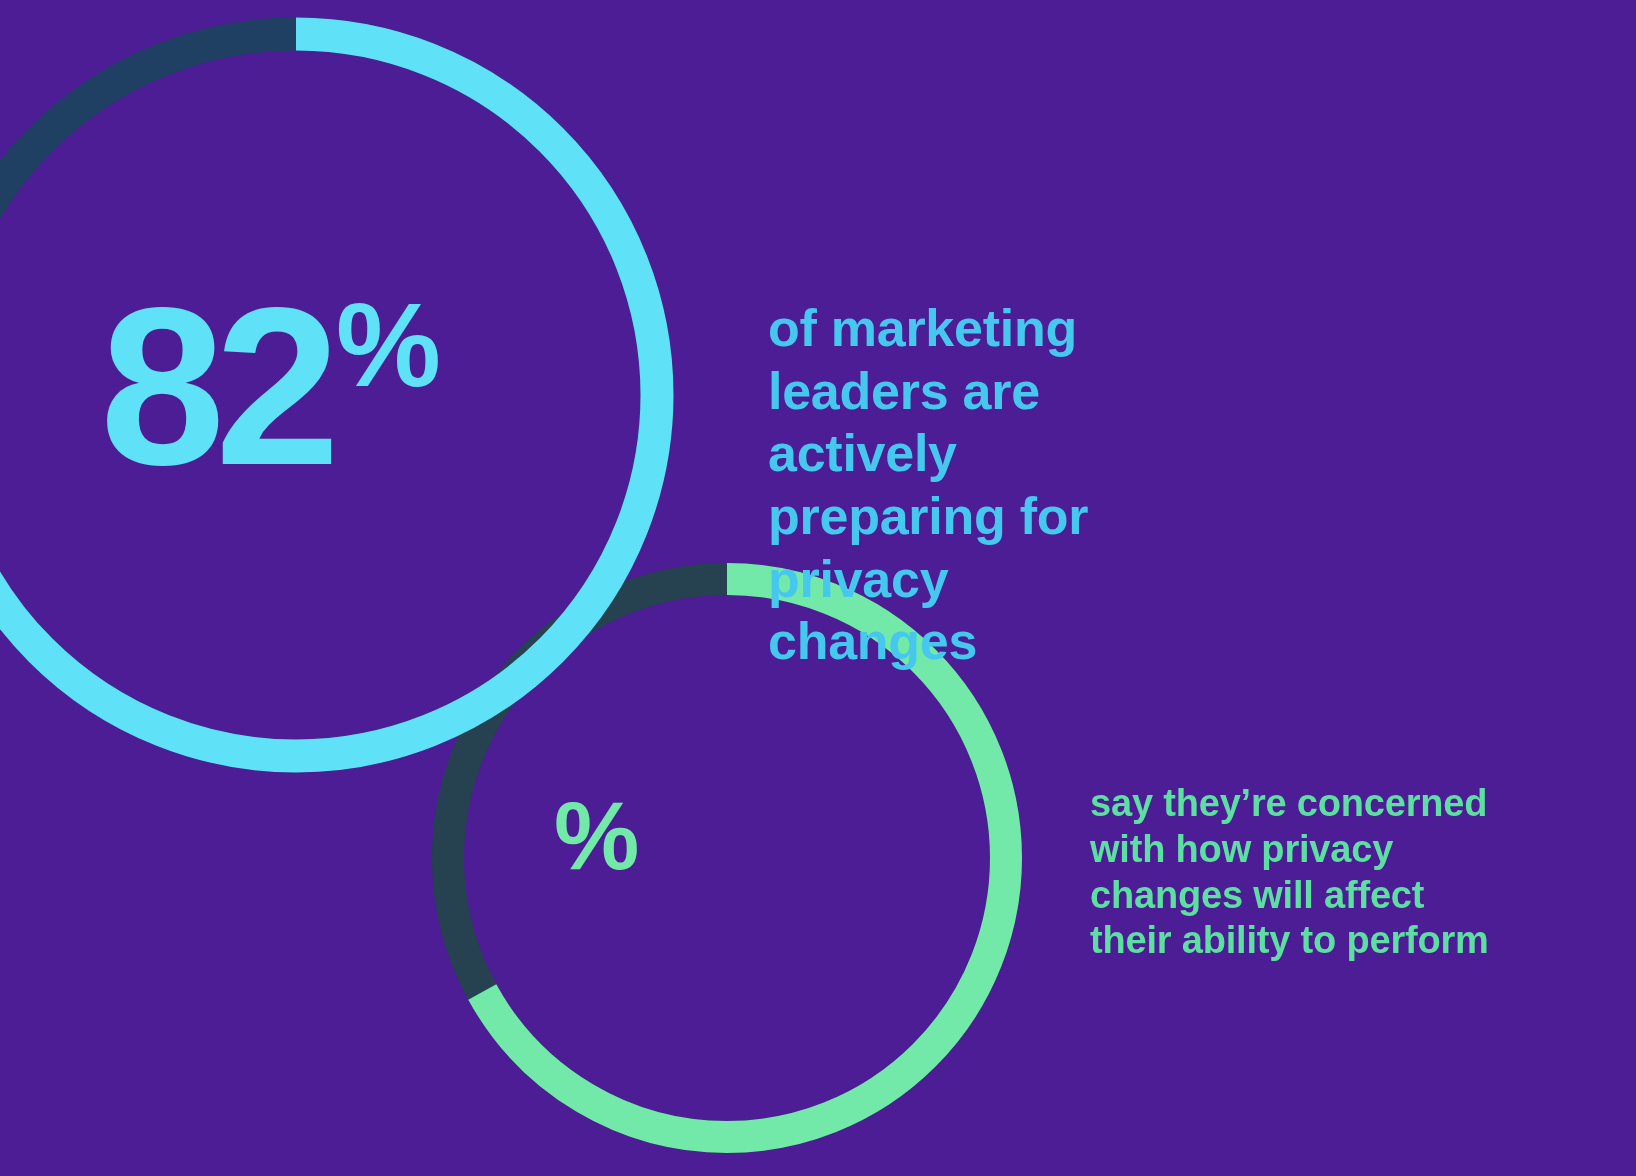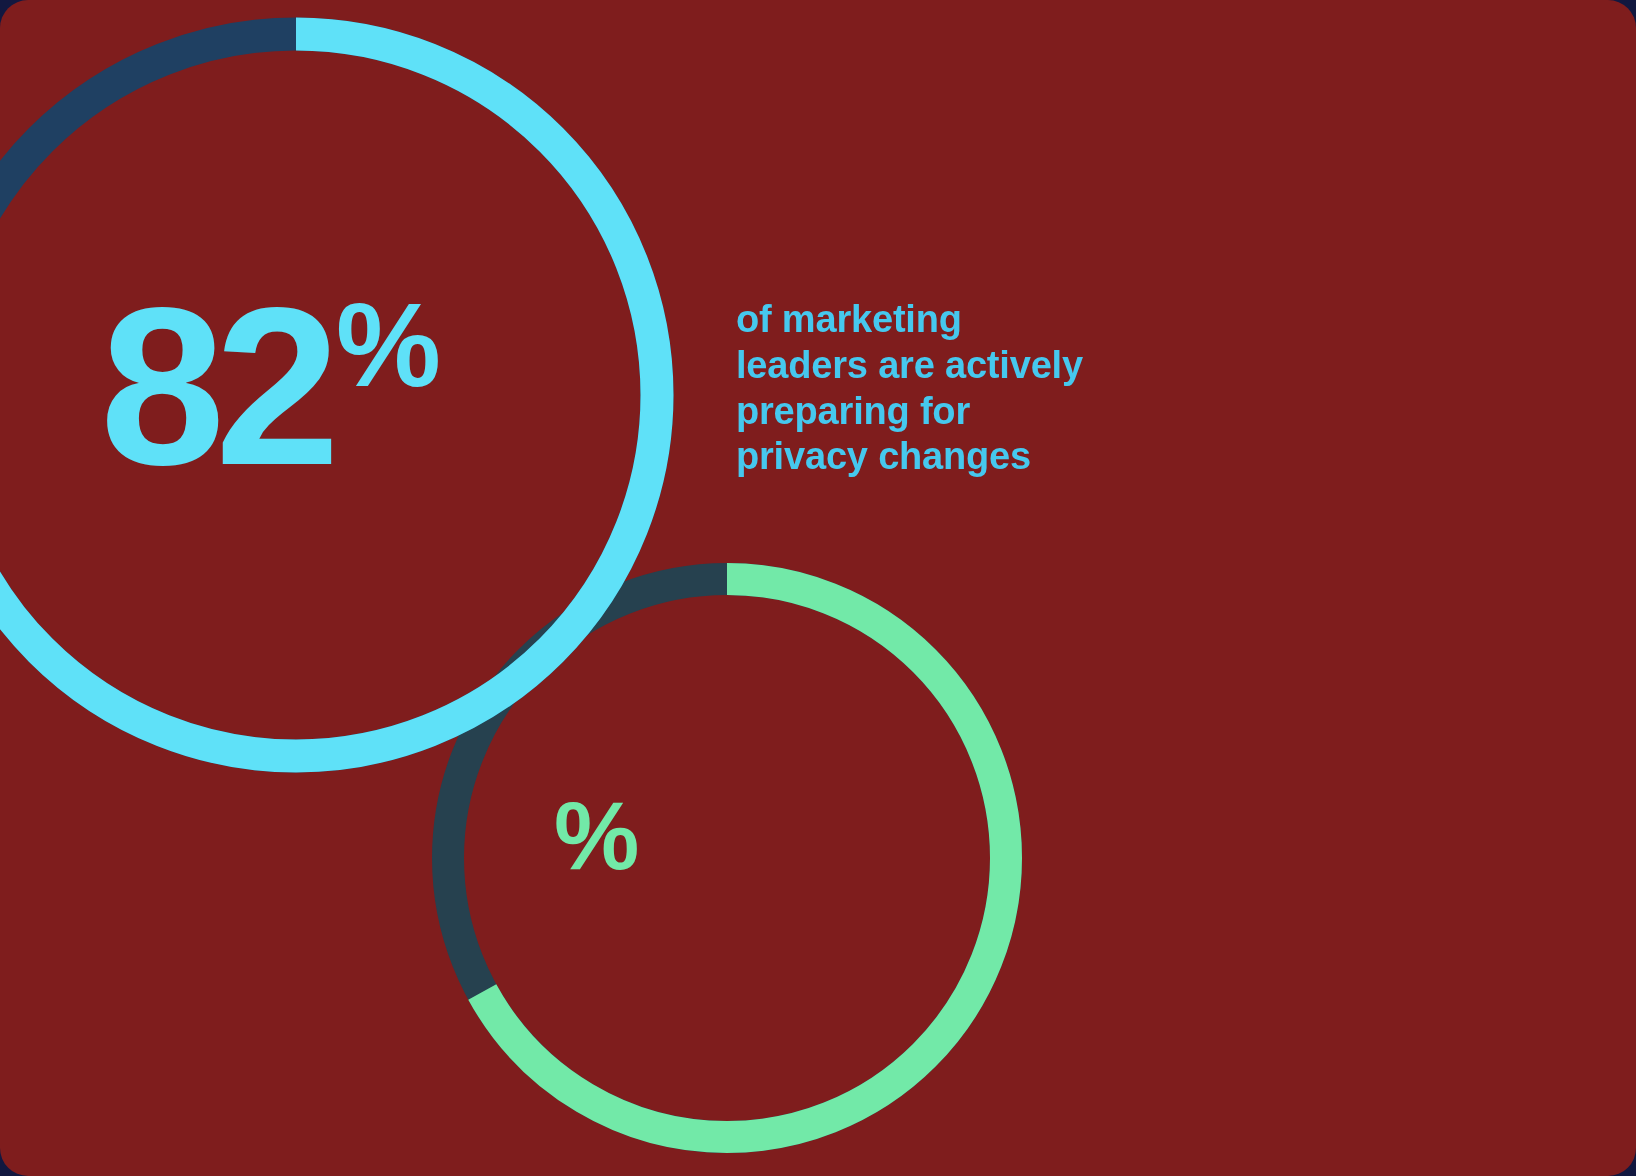--- a/index.html
+++ b/index.html
@@ -88,38 +88,38 @@
 
   .caption {
     position: absolute;
     z-index: 5;
     font-weight: 700;
     letter-spacing: -0.005em;
     line-height: 1.205;
     white-space: pre-line;
   }
   #caption-1 {
-    left: 736px;
+    left: 768px;
     top: 297px;
     width: 360px;
-    font-size: 38px;
+    font-size: 52px;
     color: #46C8EE;
   }
   #caption-2 {
     left: 1090px;
     top: 781px;
     width: 400px;
     font-size: 38px;
     color: #5CDFA0;
   }
 </style>
 </head>
 <body style="background: rgb(18, 24, 64);">
 
-<div id="stage" style="background: #7f1d1d; border-radius: 28px;">
+<div id="stage" style="background: #4c1d95;">
 
   <svg id="ring-2-wrap" class="ring-svg" viewBox="0 0 590 590">
     <circle cx="295" cy="295" r="279" fill="none" stroke="#26414F" stroke-width="32"></circle>
     <circle id="arc-2" cx="295" cy="295" r="279" fill="none" stroke="#72E9A8" stroke-width="32" stroke-dasharray="1174.51582947108 578.4928712320245" transform="rotate(-90 295 295)"></circle>
   </svg>
 
   <svg id="ring-1-wrap" class="ring-svg" viewBox="0 0 756 756">
     <circle cx="378" cy="378" r="361" fill="none" stroke="#1F4062" stroke-width="33"></circle>
     <circle id="arc-1" cx="378" cy="378" r="361" fill="none" stroke="#5FE1F8" stroke-width="33" stroke-dasharray="1859.948514631301 408.28138126052954" transform="rotate(-90 378 378)"></circle>
   </svg>
@@ -131,14 +131,18 @@
 
   <div id="caption-1" class="caption" style="color: rgb(70, 200, 238);">of marketing
 leaders are actively
 preparing for
 privacy changes</div>
 
   <div id="stat-2" class="stat-value" style="color: rgb(114, 233, 168);">
     <span class="stat-pct">%</span>
   </div>
 
+  <div id="caption-2" class="caption" style="color: rgb(92, 223, 160);">say they’re concerned
+with how privacy
+changes will affect
+their ability to perform</div>
 
 </div>
 
 </body></html>

